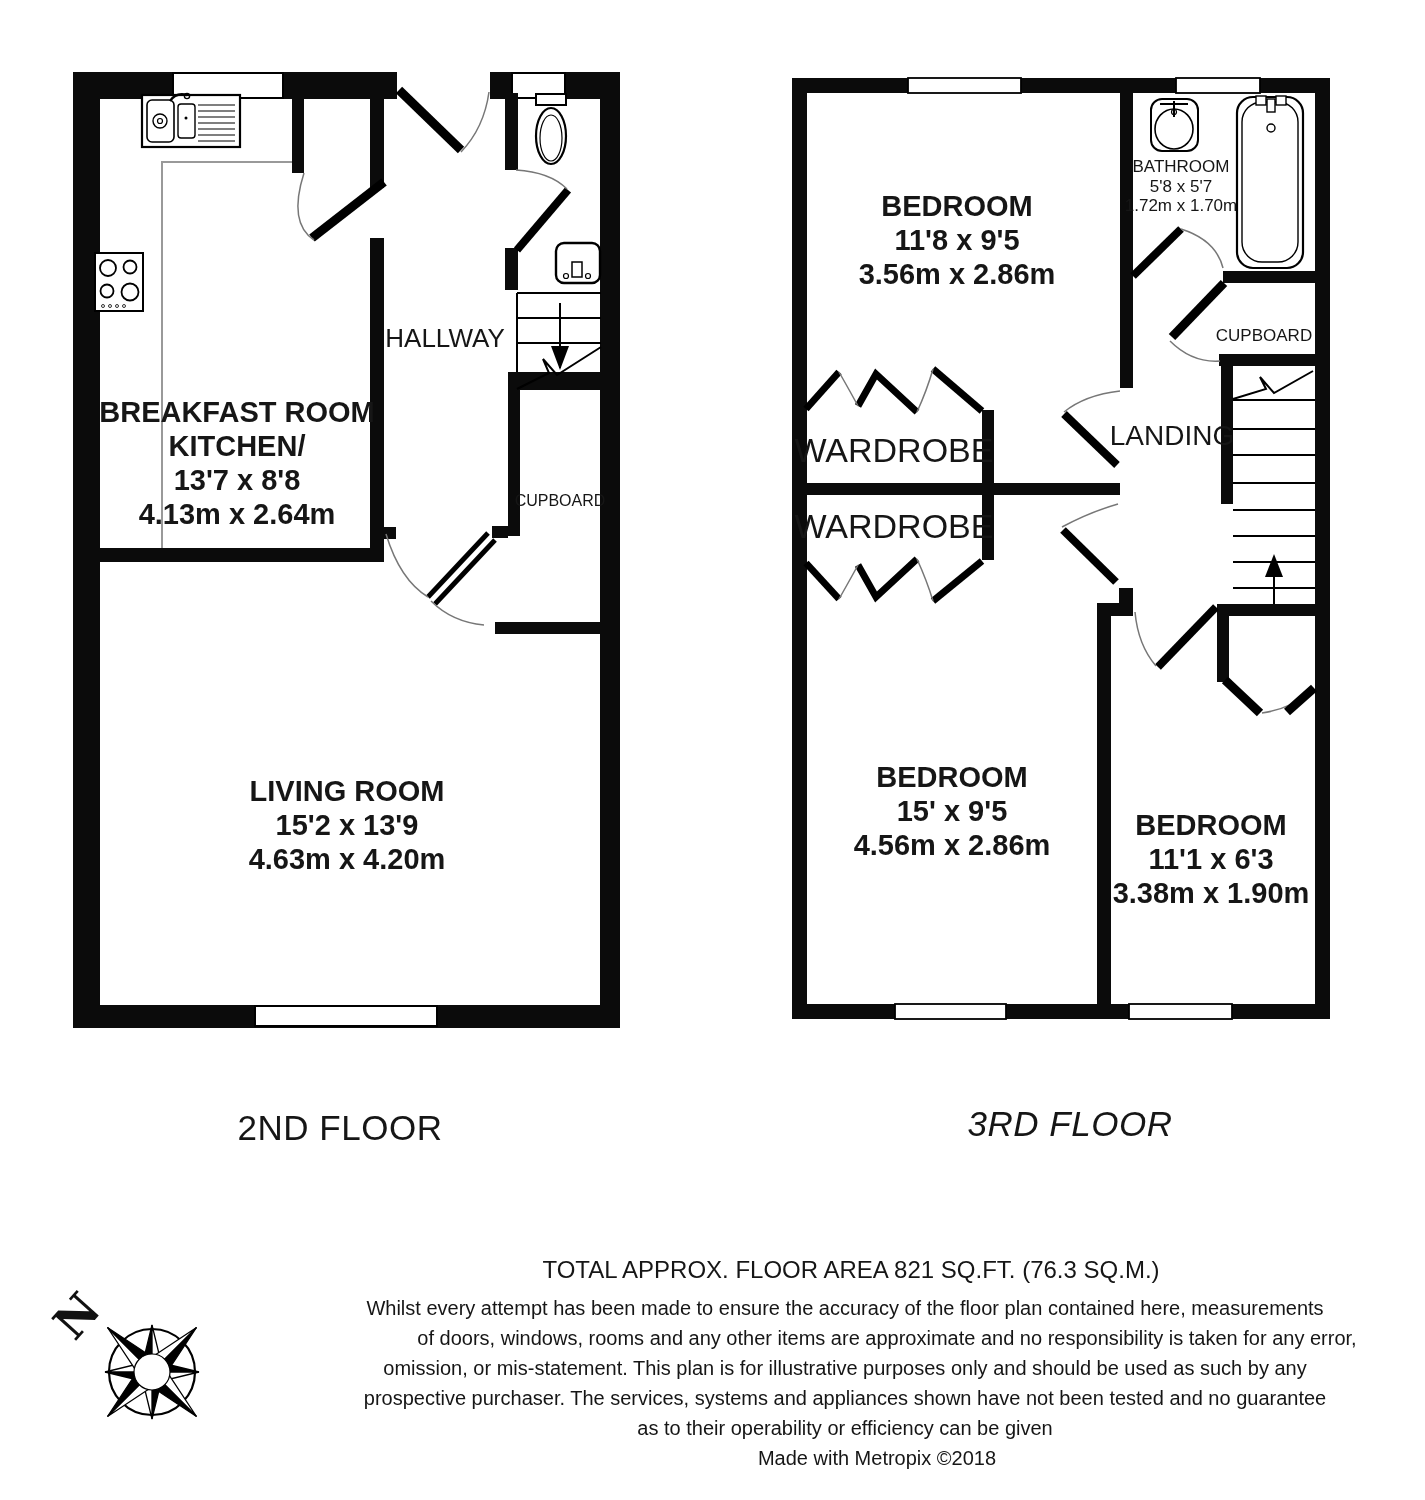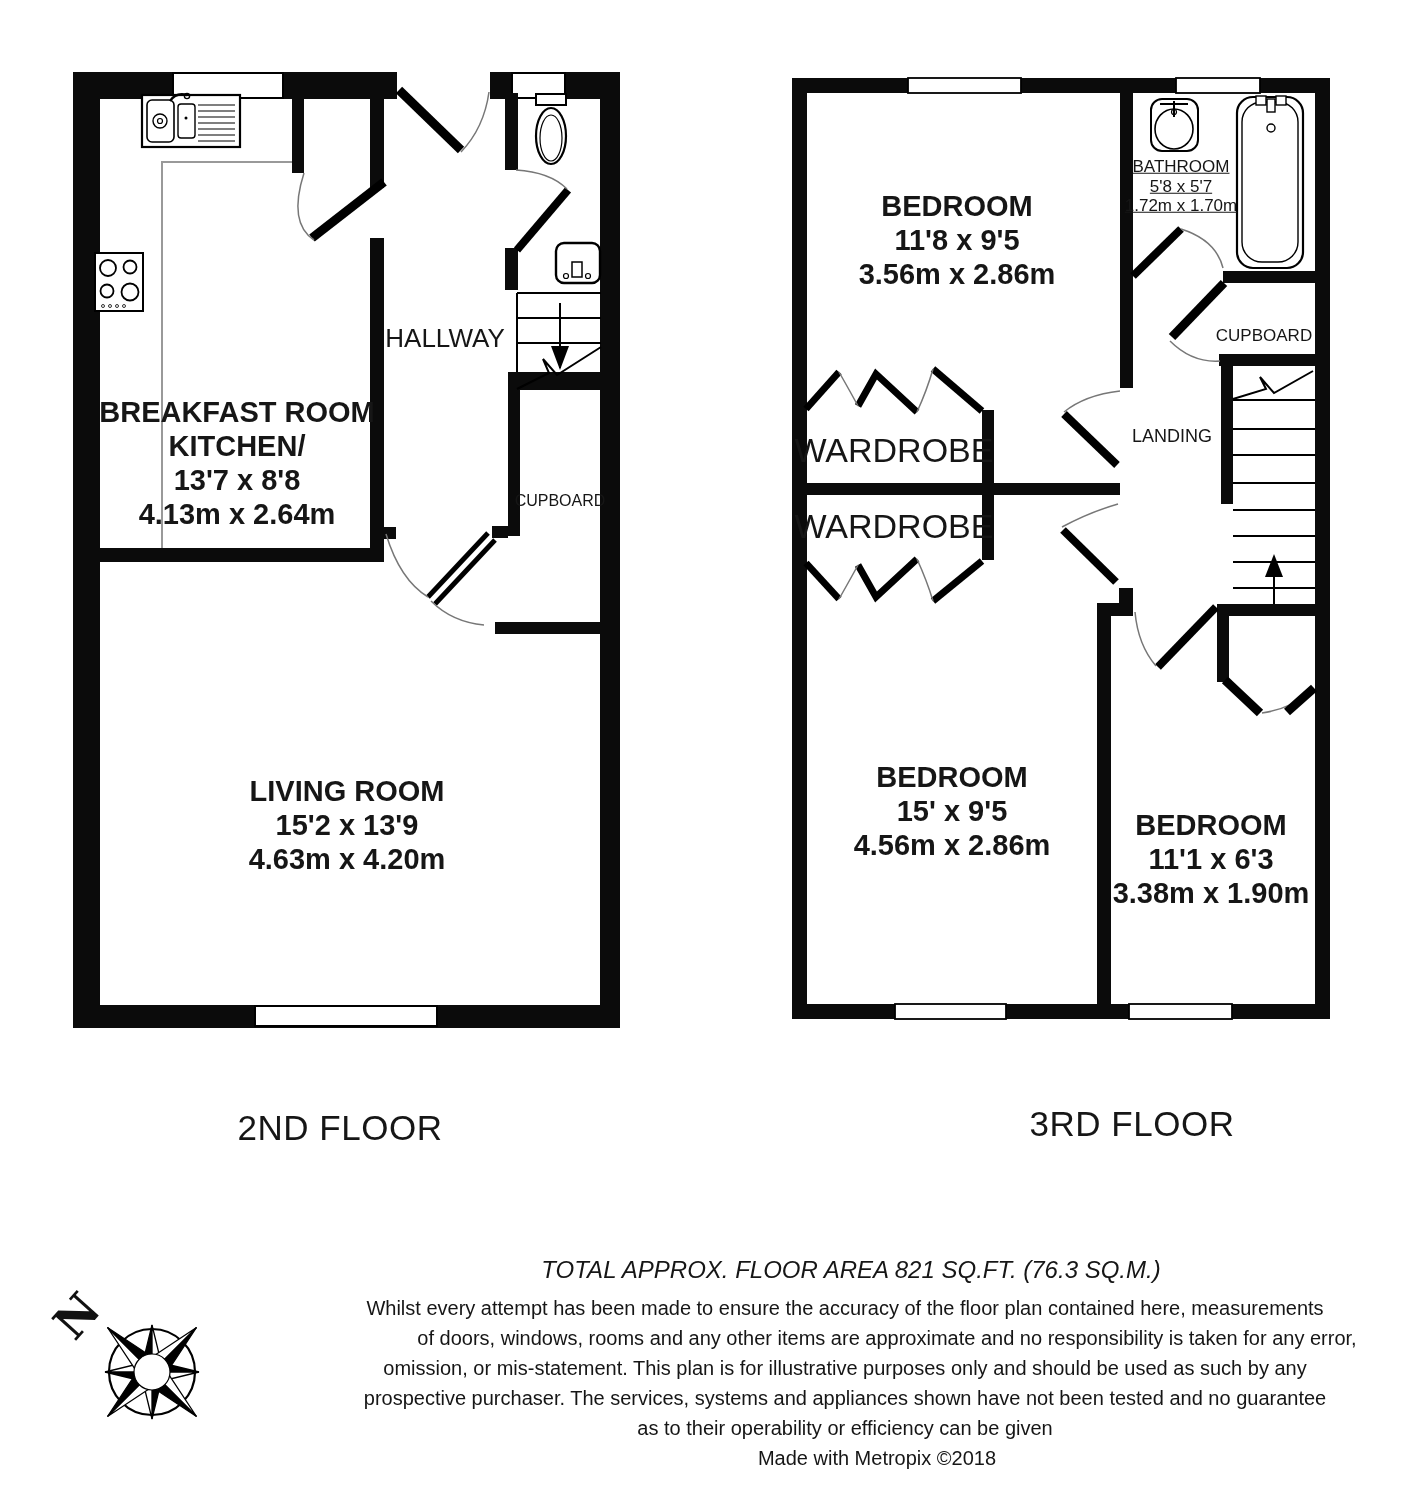--- a/index.html
+++ b/index.html
@@ -2,23 +2,23 @@
 <html><head>
 <meta charset="utf-8">
 <style>
   html,body{margin:0;padding:0;background:#ffffff;}
   #page{position:relative;width:1425px;height:1500px;background:#ffffff;overflow:hidden;
         font-family:"Liberation Sans",sans-serif;color:#111;}
   #plan-svg{position:absolute;left:0;top:0;}
   .lbl{position:absolute;transform:translate(-50%,-50%);text-align:center;white-space:nowrap;color:#161616;}
   .room{font-size:29px;font-weight:bold;line-height:34px;}
   .room .ln{line-height:34px;}
-  .small-room{font-size:17px;line-height:19.5px;text-decoration:underline;}
+  .small-room{font-size:17px;line-height:19.5px;}
   .zone{font-size:26px;}
-  .zone-sm{font-size:18px;}
+  .zone-sm{font-size:28px;}
   .wardrobe{font-size:34px;text-align:center;}
   .cup-sm{font-size:16px;}
   .cup-md{font-size:17px;}
   .floor-label{font-size:35px;letter-spacing:0.5px;}
   .total{font-size:24px;}
   .disc{font-size:20px;line-height:30px;}
   .north{position:absolute;font-family:"DejaVu Serif","Liberation Serif",serif;font-weight:bold;
          font-size:46px;transform:translate(-50%,-50%) rotate(-48deg);}
 </style>
 </head>
@@ -295,23 +295,23 @@
     <div class="ln">15' x 9'5</div>
     <div class="ln">4.56m x 2.86m</div>
   </div>
   <div class="lbl room" style="left:1211px;top:859px;">
     <div class="ln">BEDROOM</div>
     <div class="ln">11'1 x 6'3</div>
     <div class="ln">3.38m x 1.90m</div>
   </div>
 
   <div class="lbl floor-label" style="left:340px;top:1128px;">2ND FLOOR</div>
-  <div class="lbl floor-label" style="left:1132px;top:1124px;">3RD FLOOR</div>
-
-  <div class="lbl total" style="left:851px;top:1270px;font-style:italic;">TOTAL APPROX. FLOOR AREA 821 SQ.FT. (76.3 SQ.M.)</div>
+  <div class="lbl floor-label" style="left:1070px;top:1124px;font-style:italic;">3RD FLOOR</div>
+
+  <div class="lbl total" style="left:851px;top:1270px;">TOTAL APPROX. FLOOR AREA 821 SQ.FT. (76.3 SQ.M.)</div>
   <div class="lbl disc" style="left:845px;top:1308px;">Whilst every attempt has been made to ensure the accuracy of the floor plan contained here, measurements</div>
   <div class="lbl disc" style="left:845px;top:1338px;margin-left:42px;">of doors, windows, rooms and any other items are approximate and no responsibility is taken for any error,</div>
   <div class="lbl disc" style="left:845px;top:1368px;">omission, or mis-statement. This plan is for illustrative purposes only and should be used as such by any</div>
   <div class="lbl disc" style="left:845px;top:1398px;">prospective purchaser. The services, systems and appliances shown have not been tested and no guarantee</div>
   <div class="lbl disc" style="left:845px;top:1428px;">as to their operability or efficiency can be given</div>
   <div class="lbl disc" style="left:845px;top:1458px;margin-left:32px;">Made with Metropix ©2018</div>
 
   <div class="north" style="left:77px;top:1316px;">N</div>
 </div>
 

